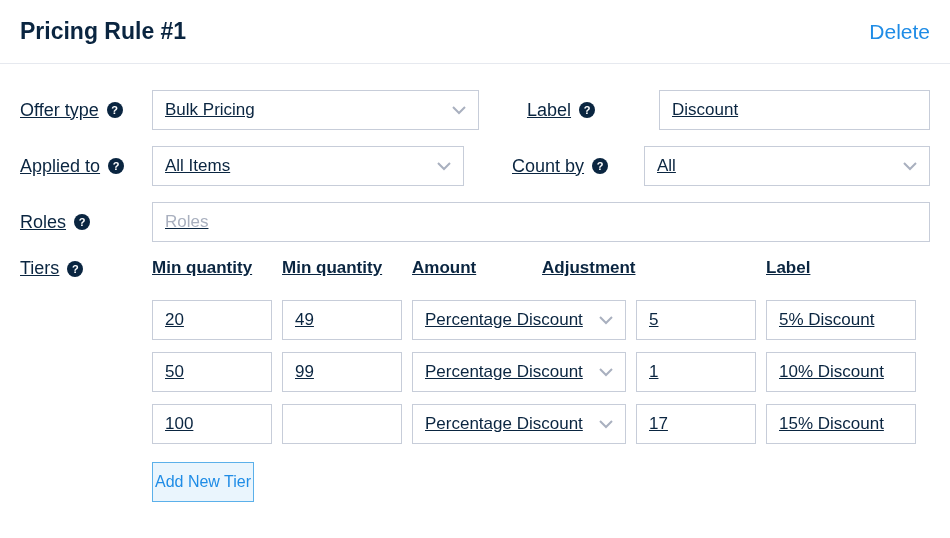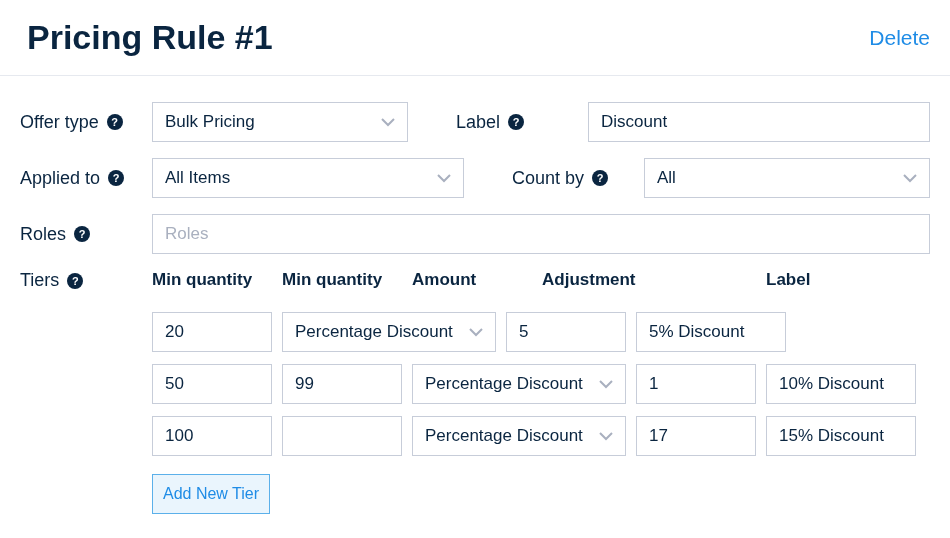--- a/index.html
+++ b/index.html
@@ -12,32 +12,32 @@
       padding: 0;
     }
     .header {
       display: flex;
       justify-content: space-between;
       align-items: center;
       padding: 18px 20px 18px 20px;
       border-bottom: 1px solid #e6e9ef;
     }
     .title {
-      font-size: 34px;
+      font-size: 23px;
       font-weight: 700;
       color: #0a2540;
-      margin-left: 7px;
     }
     .delete-link {
       color: #1f8ce6;
       font-size: 21px;
       cursor: pointer;
     }
     .form {
       padding: 26px 20px 0 20px;
+      text-decoration: underline;
     }
     .row {
       display: flex;
       align-items: center;
       margin-bottom: 16px;
     }
     .field-group {
       display: flex;
       align-items: center;
     }
@@ -119,21 +119,21 @@
       margin-bottom: 12px;
     }
     .tier-row .input, .tier-row .select {
       height: 40px;
     }
     .add-tier-btn {
       display: inline-flex;
       align-items: center;
       justify-content: center;
       height: 40px;
-      padding: 0 10px;
+      padding: 0 2px;
       border: 1px solid #5bb0ea;
       background: #eaf5fd;
       color: #1f8ce6;
       font-size: 16px;
       cursor: pointer;
       margin-top: 6px;
     }
   </style>
 </head>
 <body>
@@ -144,21 +144,21 @@
 </div>
 
 <div class="form">
 
   <div class="row">
     <div class="field-group">
       <div class="label-col">
         <span class="label-text">Offer type</span>
         <span class="help-icon">?</span>
       </div>
-      <div class="select" style="width:256px">
+      <div class="select" style="width:327px">
         <span>Bulk Pricing</span>
         <span class="chevron">
           <svg viewBox="0 0 14 14">
               <path d="M1 4 L7 10 L13 4" fill="none" stroke="#a9b0bf" stroke-width="2"></path>
             </svg>
         </span>
       </div>
     </div>
     <div class="gap"></div>
     <div class="field-group" style="flex:1">
@@ -225,20 +225,23 @@
         <div class="th col-min2">Min quantity</div>
         <div class="th col-amt">Amount</div>
         <div class="th col-adj">Adjustment</div>
         <div class="th col-lbl">Label</div>
       </div>
 
       
       <div class="tier-row">
         <div class="input col-min1">
             <span>20</span>
+          </div>
+        <div class="input col-min2">
+            <span>49</span>
           </div>
         <div class="select col-adj">
           <span>Percentage Discount</span>
           <span class="chevron">
               <svg viewBox="0 0 14 14">
                 <path d="M1 4 L7 10 L13 4" fill="none" stroke="#a9b0bf" stroke-width="2"></path>
               </svg>
             </span>
         </div>
         <div class="input col-amt">

